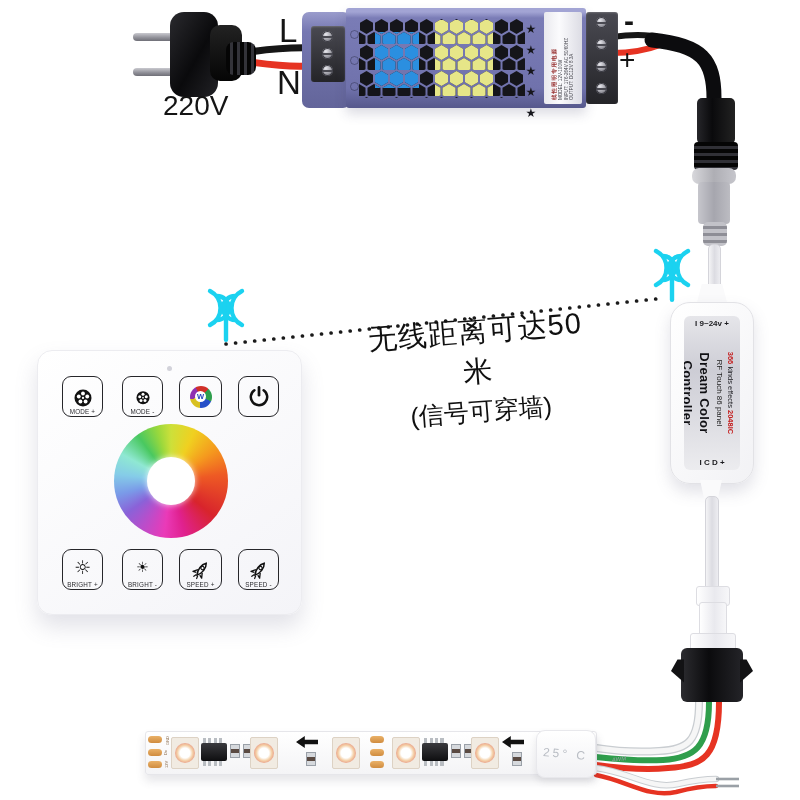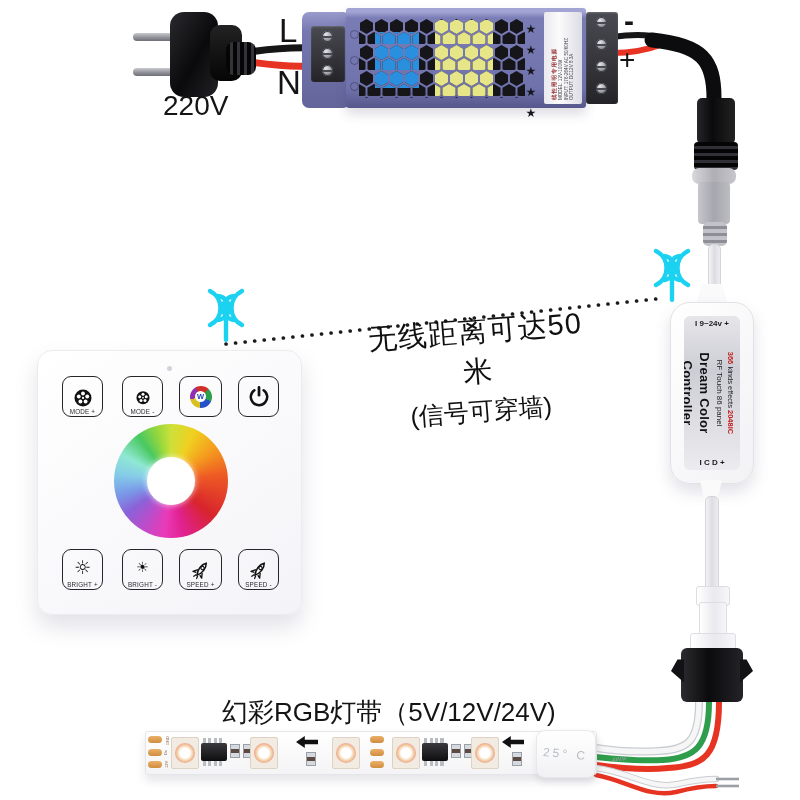--- a/index.html
+++ b/index.html
@@ -327,21 +327,20 @@
           <path d="M0,-8.5 C3.2,-4.5 3.2,1.5 0,6.5 C-3.2,1.5 -3.2,-4.5 0,-8.5 Z" fill="none" stroke="#111" stroke-width="1.5"></path>
           <circle cx="0" cy="-2.5" r="1.7" fill="none" stroke="#111" stroke-width="1.2"></circle>
           <path d="M-2.7,1.5 L-5.5,6 L-2.2,4.8 M2.7,1.5 L5.5,6 L2.2,4.8" fill="none" stroke="#111" stroke-width="1.3" stroke-linejoin="round"></path>
           <path d="M-1,6.8 l-0.8,2.6 M1,6.8 l0.8,2.6" stroke="#111" stroke-width="1.2" stroke-linecap="round"></path>
         </g>
       </svg>
       <div class="lbl">SPEED -</div>
     </div>
   </div>
 
-  <div class="txt" style="left:222px;top:695px;font-size:26px;z-index:3;">幻彩RGB灯带（5V/12V/24V)</div>
 
   <div class="strip" style="left:145px;top:731px;width:450px;height:42px;z-index:2;">
 
     <div class="pad" style="left:2px;top:4px;"></div>
     <div class="pad" style="left:2px;top:16.5px;"></div>
     <div class="pad" style="left:2px;top:29px;"></div>
     <div class="padlbl" style="left:17px;top:6px;">GND</div>
     <div class="padlbl" style="left:17px;top:18px;">Do</div>
     <div class="padlbl" style="left:17px;top:30px;">12V</div>
 

